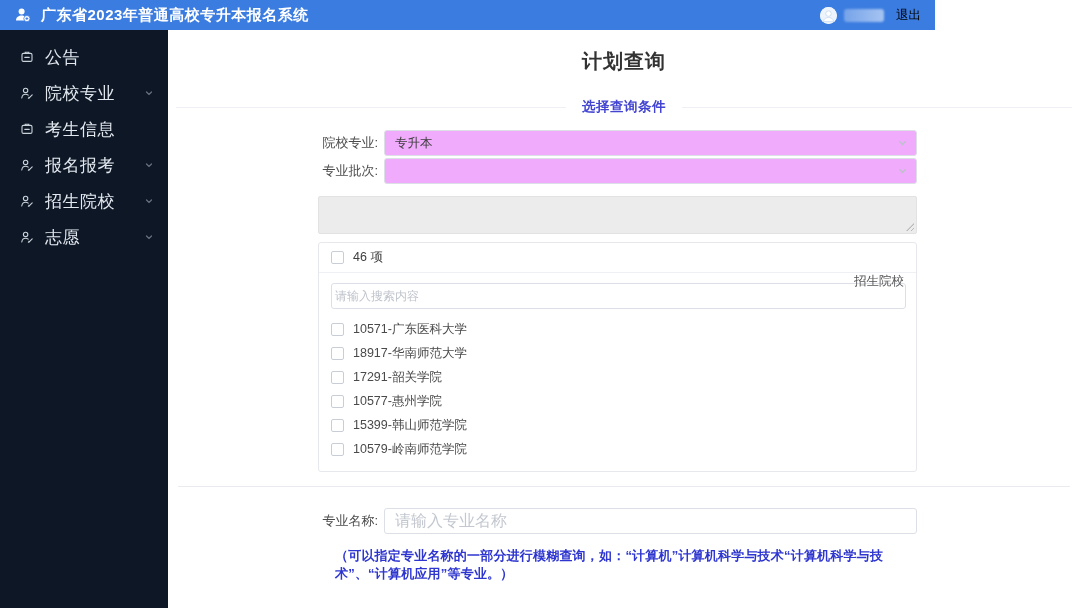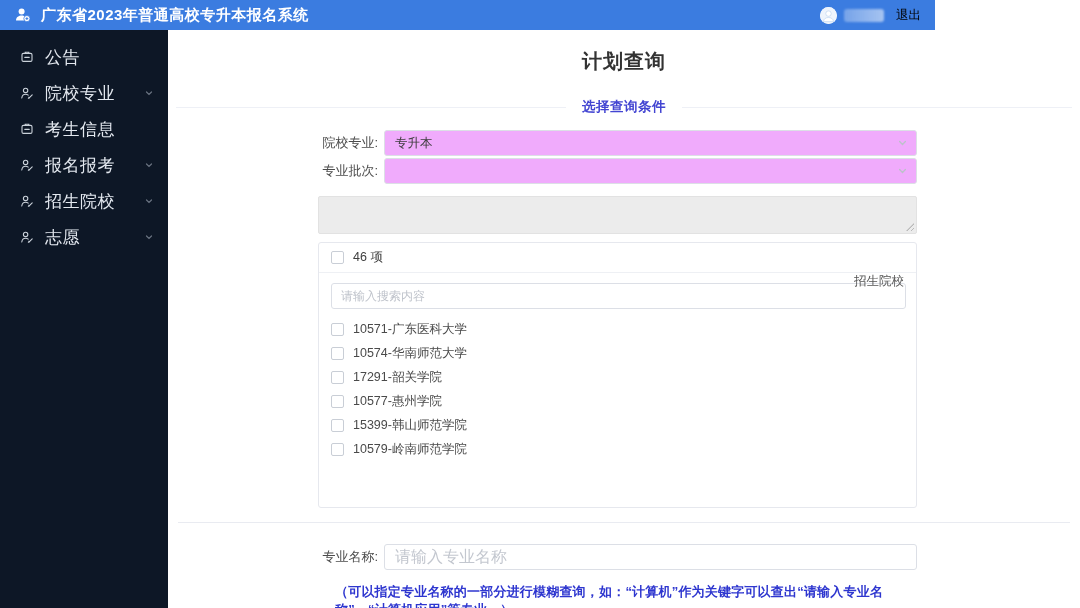--- a/index.html
+++ b/index.html
@@ -113,21 +113,21 @@
     content: "";
     position: absolute; right: 2px; bottom: 2px;
     width: 8px; height: 8px;
     background: repeating-linear-gradient(135deg, transparent 0 2.2px, #b9b9b9 2.2px 3.2px);
     clip-path: polygon(100% 0, 100% 100%, 0 100%);
   }
 
   
   .org-panel {
     margin: 8px 0 0 150px;
-    width: 599px; height: 266px;
+    width: 599px; height: 230px;
     border: 1px solid #e6e8ee; border-radius: 3px;
     background: #fff;
     overflow: hidden;
   }
   .org-header {
     height: 30px; display: flex; align-items: center;
     padding: 0 12px;
     border-bottom: 1px solid #eef0f4;
   }
   .checkbox {
@@ -136,21 +136,21 @@
     background: #fff; flex-shrink: 0;
     cursor: pointer;
   }
   .org-count { font-size: 12.5px; color: #3f3f3f; margin-left: 9px; }
   .org-header .spacer { flex: 1; }
   .org-type { font-size: 12.5px; color: #555; margin-top: 48px; }
   .org-search {
     margin: 10px 12px 8px 12px;
     width: 575px; height: 26px;
     border: 1px solid #dcdfe6; border-radius: 3px;
-    padding: 0 9px;
+    padding: 0 3px;
     font-size: 12px; color: #333;
     font-family: "Liberation Sans", "DejaVu Sans", sans-serif;
     outline: none; display: block;
   }
   .org-search::placeholder { color: #bfc3cb; }
   .org-list { padding: 0 12px; }
   .org-item {
     height: 24px; display: flex; align-items: center;
     cursor: pointer;
   }
@@ -359,21 +359,21 @@
       <span class="org-type">招生院校</span>
     </div>
     <input class="org-search" type="text" placeholder="请输入搜索内容" style="">
     <div class="org-list">
       <div class="org-item">
         <span class="checkbox"></span>
         <span class="org-label">10571-广东医科大学</span>
       </div>
       <div class="org-item">
         <span class="checkbox"></span>
-        <span class="org-label">10574-华南师范大学</span>
+        <span class="org-label">18917-华南师范大学</span>
       </div>
       <div class="org-item">
         <span class="checkbox"></span>
         <span class="org-label">17291-韶关学院</span>
       </div>
       <div class="org-item">
         <span class="checkbox"></span>
         <span class="org-label">10577-惠州学院</span>
       </div>
       <div class="org-item">
@@ -390,19 +390,19 @@
     </div>
   </div>
 
   <div class="full-divider"></div>
 
   <div class="form-row major-row">
     <span class="form-label">专业名称:</span>
     <input class="text-input" type="text" placeholder="请输入专业名称" style="">
   </div>
 
-  <div class="hint-text">（可以指定专业名称的一部分进行模糊查询，如：“计算机”作为关键字可以查出“请输入专业名称”、“计算机应用”等专业。）</div>
+  <div class="hint-text">（可以指定专业名称的一部分进行模糊查询，如：“计算机”计算机科学与技术“计算机科学与技术”、“计算机应用”等专业。）</div>
 
   <div class="btn-wrap">
     <button class="query-btn">查 询</button>
   </div>
 
 </div>
 
 </body></html>

